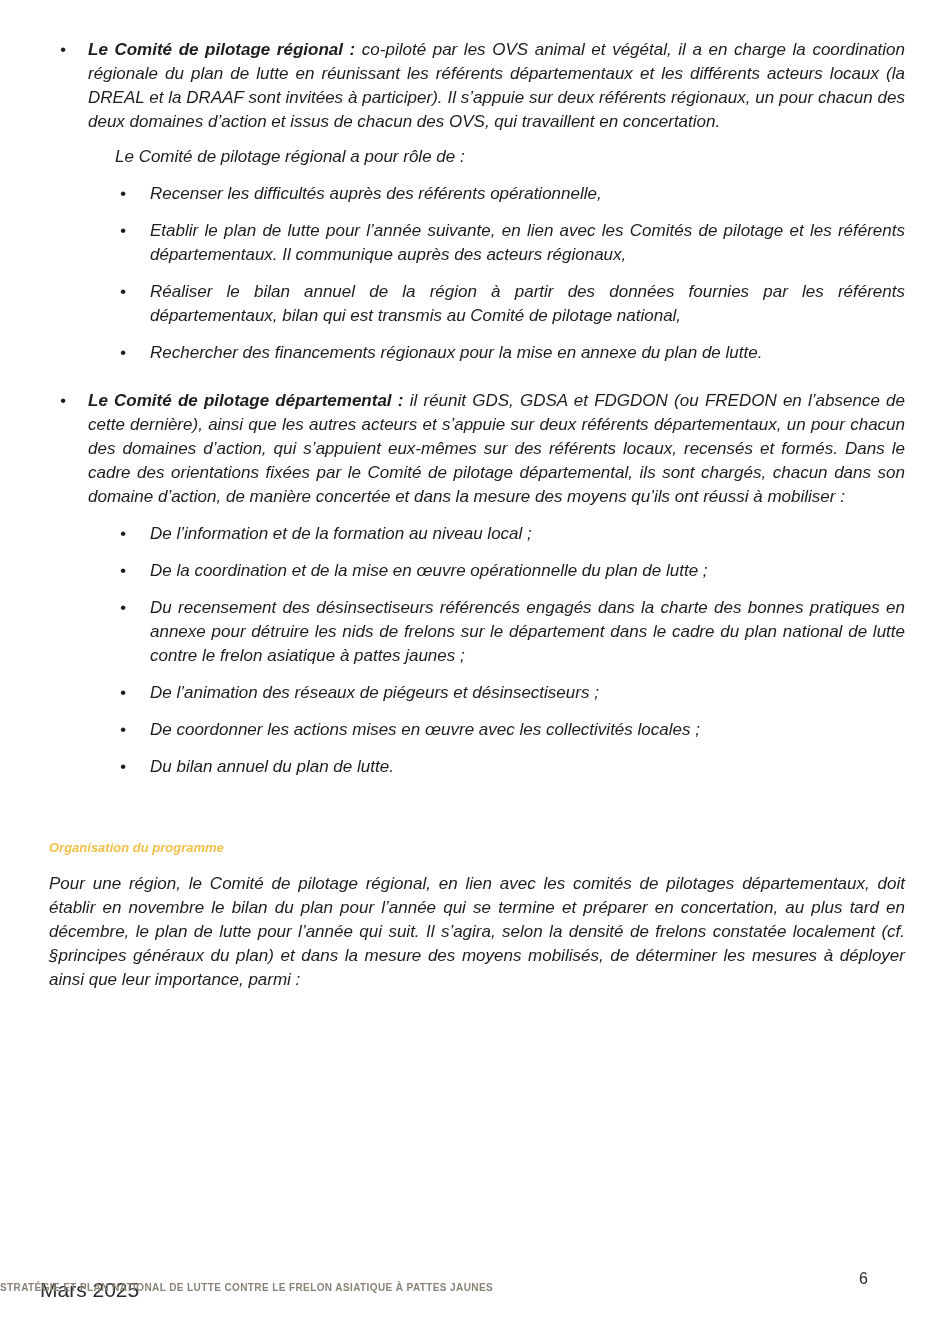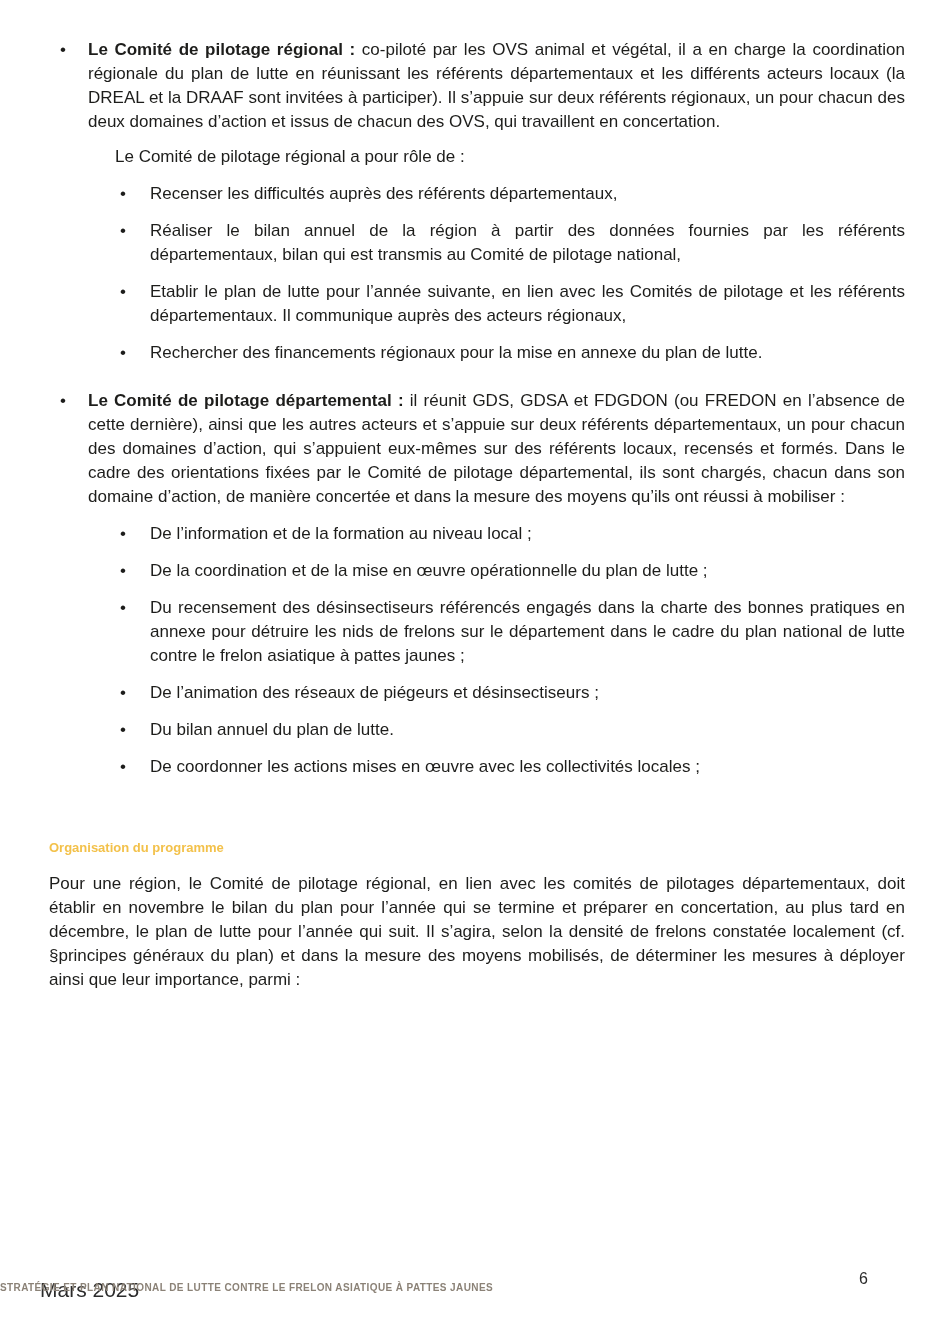--- a/index.html
+++ b/index.html
@@ -17,20 +17,21 @@
     color: #1d1d1b;
     overflow: hidden;
   }
   .content {
     position: absolute;
     left: 49px;
     right: 39px;
     top: 38px;
     font-size: 17px;
     line-height: 24px;
+    font-style: italic;
   }
   p { margin: 0; }
   .justify { text-align: justify; }
 
   
   ul.l1 {
     list-style: none;
     margin: 0;
     padding: 0;
   }
@@ -136,36 +137,36 @@
 
 <div class="page">
   <div class="content">
 
     <ul class="l1">
 
       <li class="l1-item">
         <p class="justify"><strong>Le Comité de pilotage régional :</strong> <span>co-piloté par les OVS animal et végétal, il a en charge la coordination régionale du plan de lutte en réunissant les référents départementaux et les différents acteurs locaux (la DREAL et la DRAAF sont invitées à participer). Il s’appuie sur deux référents régionaux, un pour chacun des deux domaines d’action et issus de chacun des OVS, qui travaillent en concertation.</span></p>
         <p class="role-intro">Le Comité de pilotage régional a pour rôle de :</p>
         <ul class="l2">
-          <li>Recenser les difficultés auprès des référents départementaux,</li>
+          <li>Recenser les difficultés auprès des référents opérationnelle,</li>
+          <li>Etablir le plan de lutte pour l’année suivante, en lien avec les Comités de pilotage et les référents départementaux. Il communique auprès des acteurs régionaux,</li>
           <li>Réaliser le bilan annuel de la région à partir des données fournies par les référents départementaux, bilan qui est transmis au Comité de pilotage national,</li>
-          <li>Etablir le plan de lutte pour l’année suivante, en lien avec les Comités de pilotage et les référents départementaux. Il communique auprès des acteurs régionaux,</li>
           <li>Rechercher des financements régionaux pour la mise en annexe du plan de lutte.</li>
         </ul>
       </li>
 
       <li class="l1-item">
         <p class="justify"><strong>Le Comité de pilotage départemental :</strong> <span>il réunit GDS, GDSA et FDGDON (ou FREDON en l’absence de cette dernière), ainsi que les autres acteurs et s’appuie sur deux référents départementaux, un pour chacun des domaines d’action, qui s’appuient eux-mêmes sur des référents locaux, recensés et formés. Dans le cadre des orientations fixées par le Comité de pilotage départemental, ils sont chargés, chacun dans son domaine d’action, de manière concertée et dans la mesure des moyens qu’ils ont réussi à mobiliser :</span></p>
         <ul class="l2">
           <li>De l’information et de la formation au niveau local ;</li>
           <li>De la coordination et de la mise en œuvre opérationnelle du plan de lutte ;</li>
           <li>Du recensement des désinsectiseurs référencés engagés dans la charte des bonnes pratiques en annexe pour détruire les nids de frelons sur le département dans le cadre du plan national de lutte contre le frelon asiatique à pattes jaunes ;</li>
           <li>De l’animation des réseaux de piégeurs et désinsectiseurs ;</li>
+          <li>De coordonner les actions mises en œuvre avec les collectivités locales ;</li>
           <li>Du bilan annuel du plan de lutte.</li>
-          <li>De coordonner les actions mises en œuvre avec les collectivités locales ;</li>
         </ul>
       </li>
 
     </ul>
 
     <h2 class="section-heading">Organisation du programme</h2>
 
     <p class="justify section-paragraph">Pour une région, le Comité de pilotage régional, en lien avec les comités de pilotages départementaux, doit établir en novembre le bilan du plan pour l’année qui se termine et préparer en concertation, au plus tard en décembre, le plan de lutte pour l’année qui suit. Il s’agira, selon la densité de frelons constatée localement (cf. §principes généraux du plan) et dans la mesure des moyens mobilisés, de déterminer les mesures à déployer ainsi que leur importance, parmi :</p>
 
 

